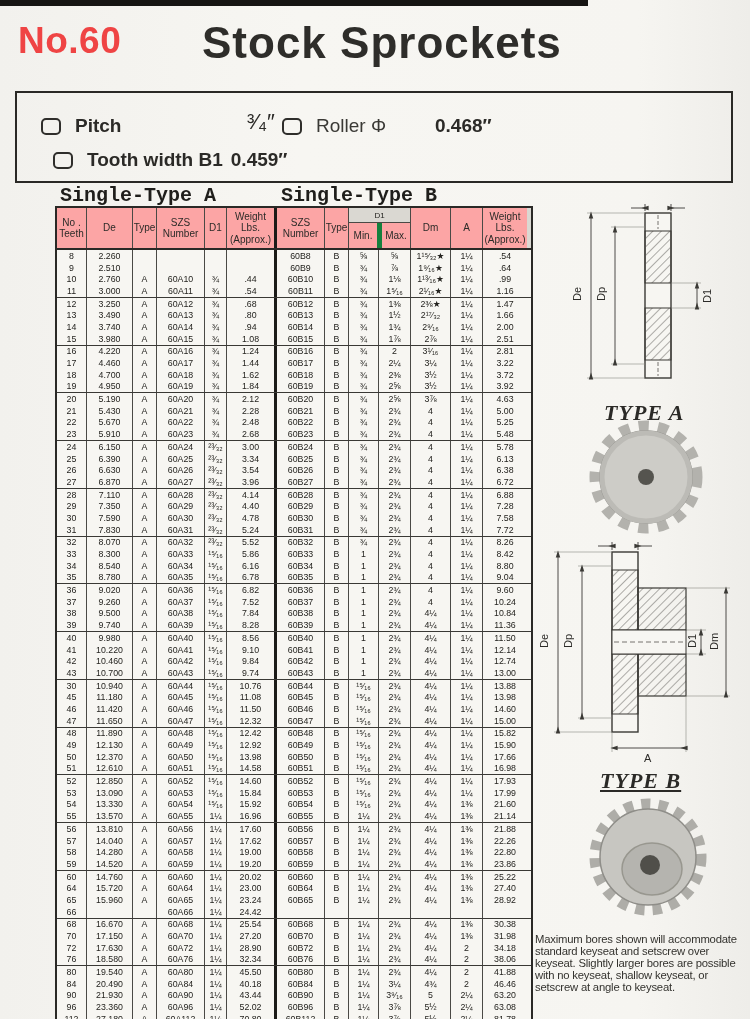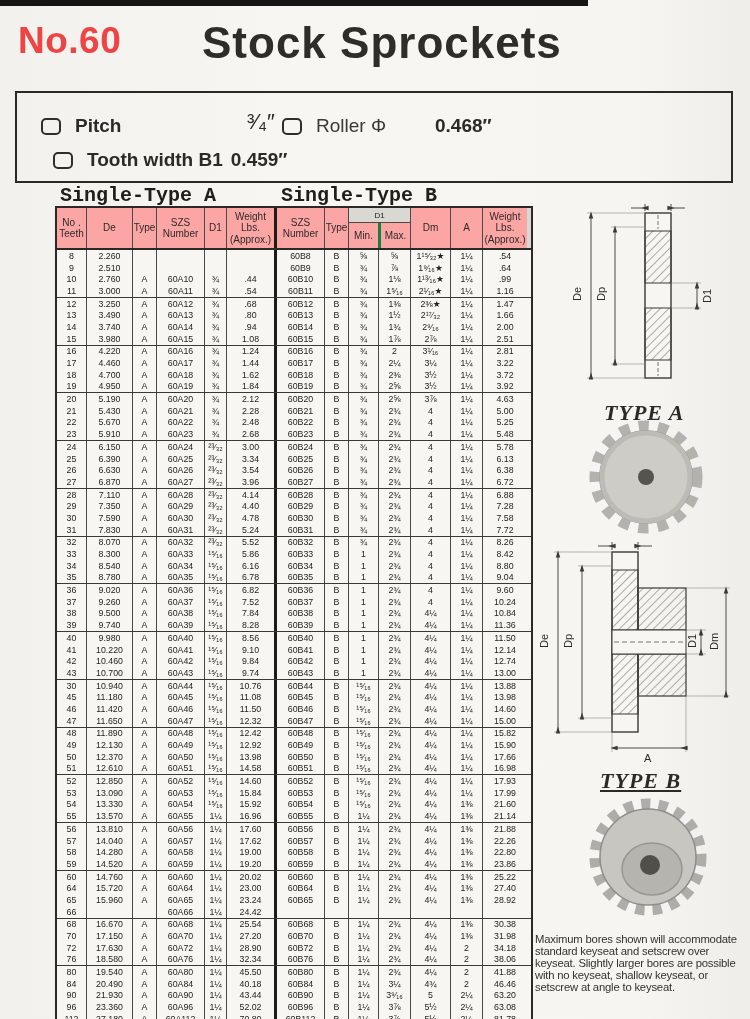--- a/index.html
+++ b/index.html
@@ -99,21 +99,21 @@
     <div class="th c-d1a">D1</div>
     <div class="th c-wa">Weight
 Lbs.
 (Approx.)</div>
     <div class="th c-szsb">SZS
 Number</div>
     <div class="th c-typeb">Type</div>
     <div class="th-d1group">
       <div class="th-d1label">D1</div>
       <div class="th-minmax">
-        <div class="th" style="border-right:3px solid #15803d;">Min.</div>
+        <div class="th" style="border-right:5px solid #15803d;">Min.</div>
         <div class="th">Max.</div>
       </div>
     </div>
     <div class="th c-dm">Dm</div>
     <div class="th c-a">A</div>
     <div class="th c-wb">Weight
 Lbs.
 (Approx.)</div>
   </div>
   <div>

